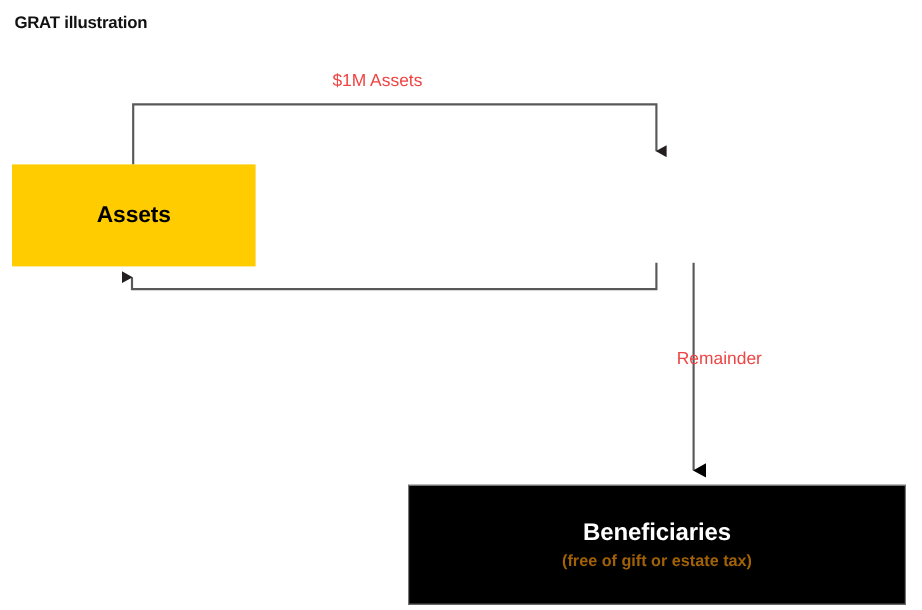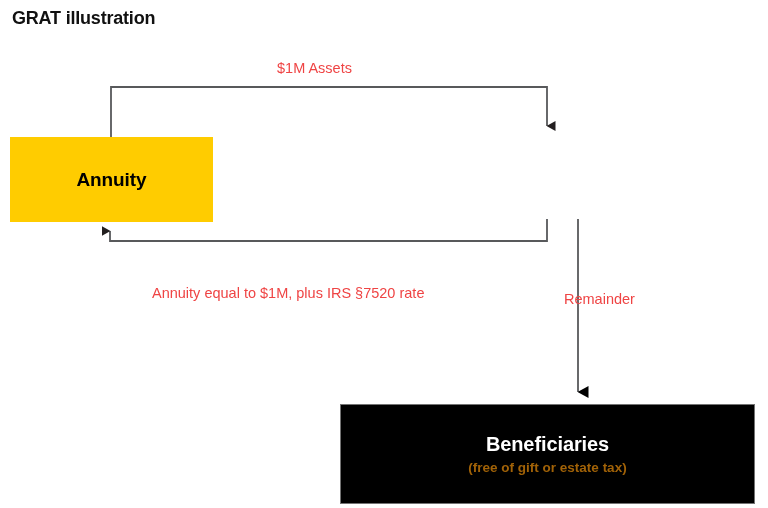--- a/index.html
+++ b/index.html
@@ -17,21 +17,21 @@
     height: 508px;
     background: #ffffff;
     overflow: hidden;
   }
 
   
   .page-title {
     position: absolute;
     left: 12px;
     top: 4px;
-    font-size: 18px;
+    font-size: 14px;
     font-weight: bold;
     color: #111111;
     letter-spacing: -0.2px;
     line-height: 28px;
     white-space: nowrap;
   }
 
   
   .node {
     position: absolute;
@@ -148,28 +148,27 @@
       <path d="M547,219 L547,241 L110,241 L110,231" fill="none" stroke="#58595b" stroke-width="1.8" marker-end="url(#ah-up)"></path>
     </g>
 
     <g>
       <path d="M578,219 L578,392" fill="none" stroke="#58595b" stroke-width="1.8" marker-end="url(#ah-down-black)"></path>
     </g>
   </svg>
 
   <div class="edge-label edge-label-assets">$1M Assets</div>
 
-  <div class="edge-label edge-label-annuity">Annuity equal to $1M, plus IRS §7520 rate</div>
 
   <div class="edge-label edge-label-remainder">
     <span>Remainder</span><br>
   </div>
 
   <div class="node node-grantor">
-    <div class="node-label">Annuity</div>
+    <div class="node-label">Assets</div>
   </div>
 
 
   <div class="node node-beneficiaries">
     <div class="node-label">Beneficiaries</div>
     <div class="node-sublabel">(free of gift or estate tax)</div>
   </div>
 
 </div>
 

